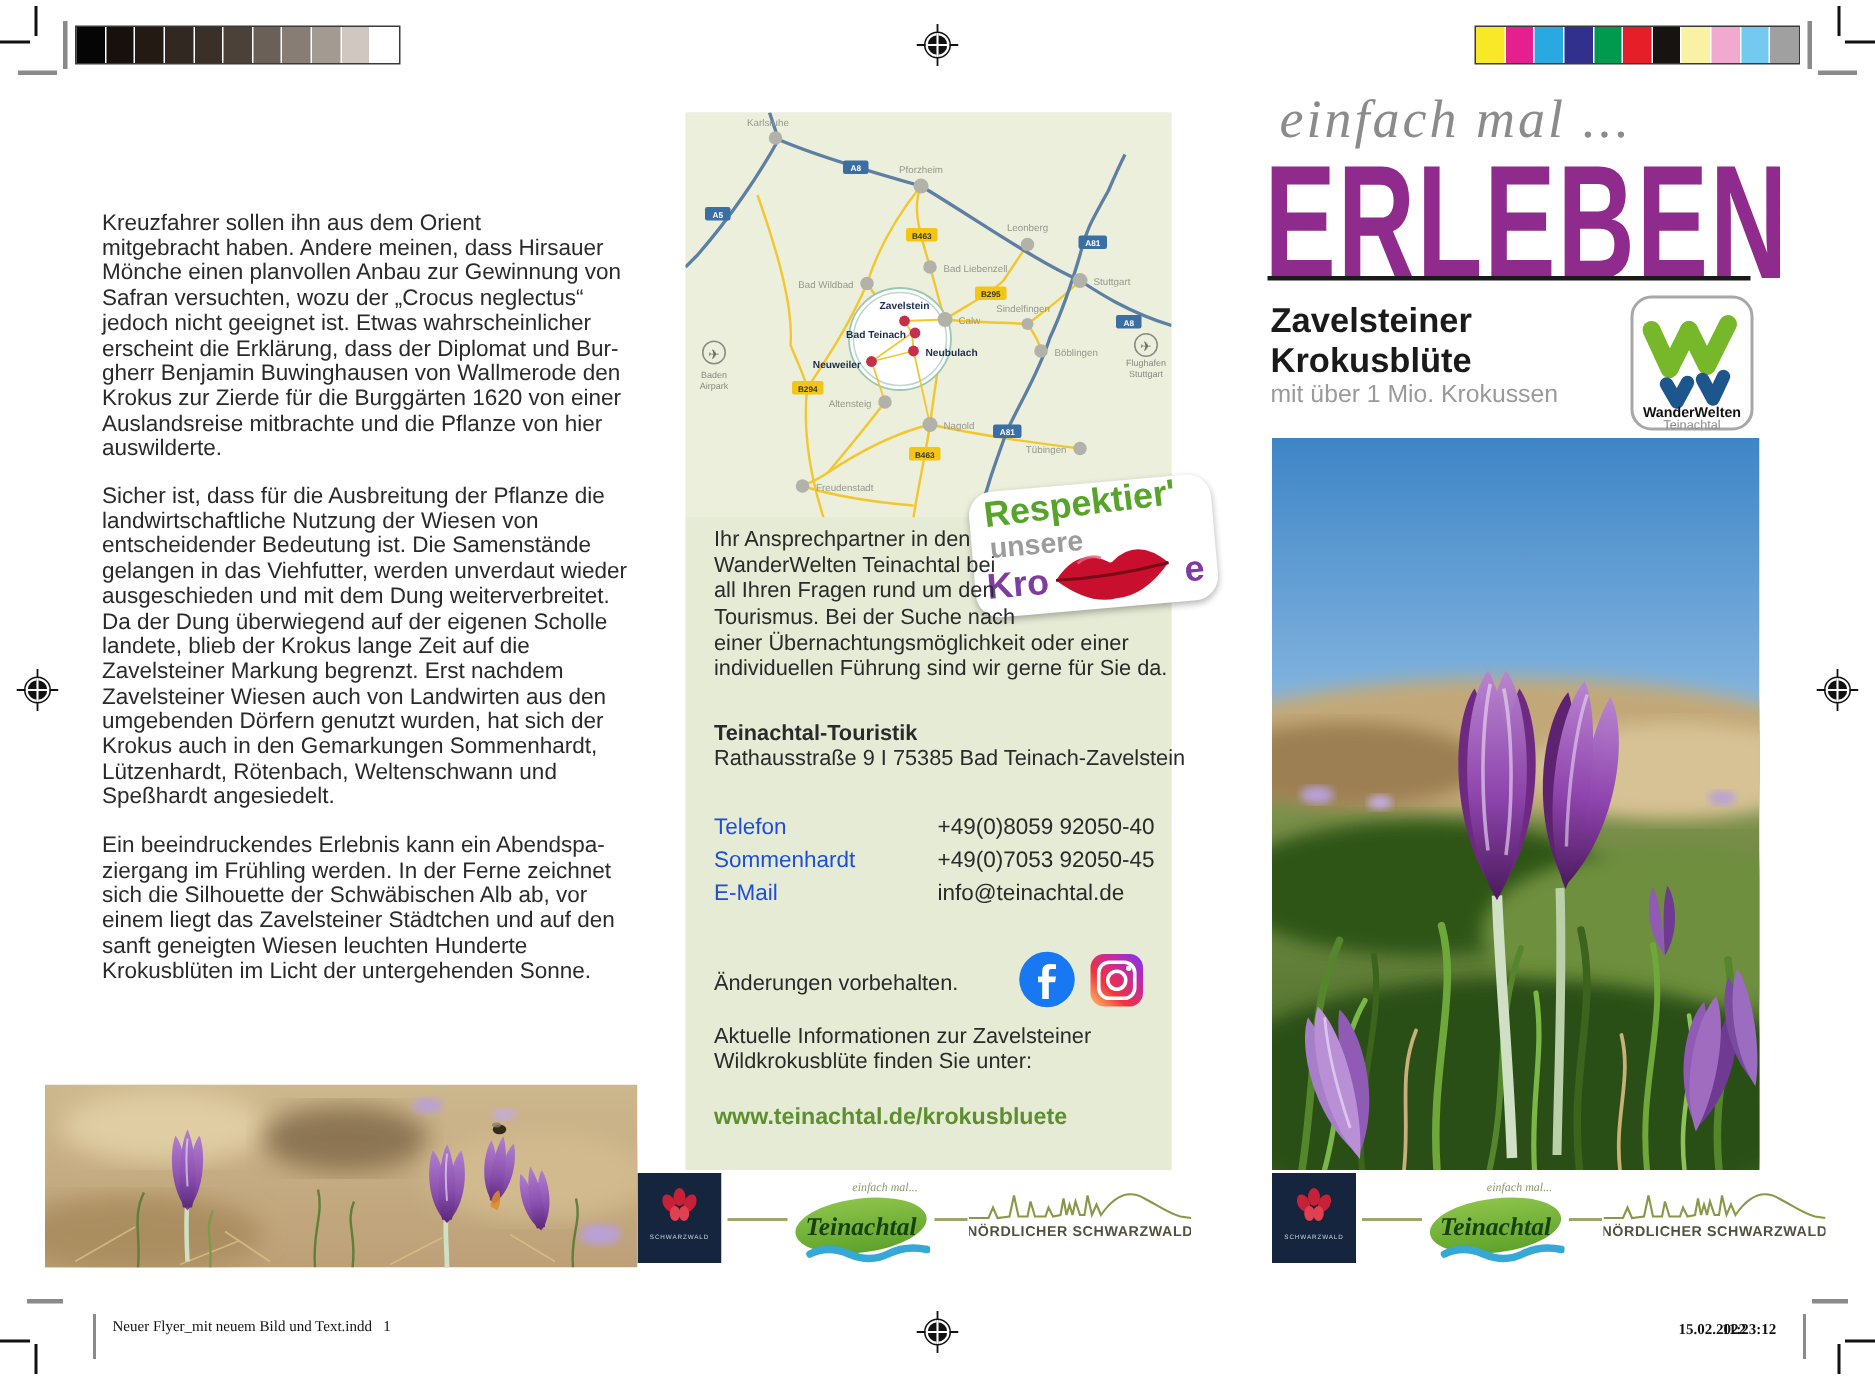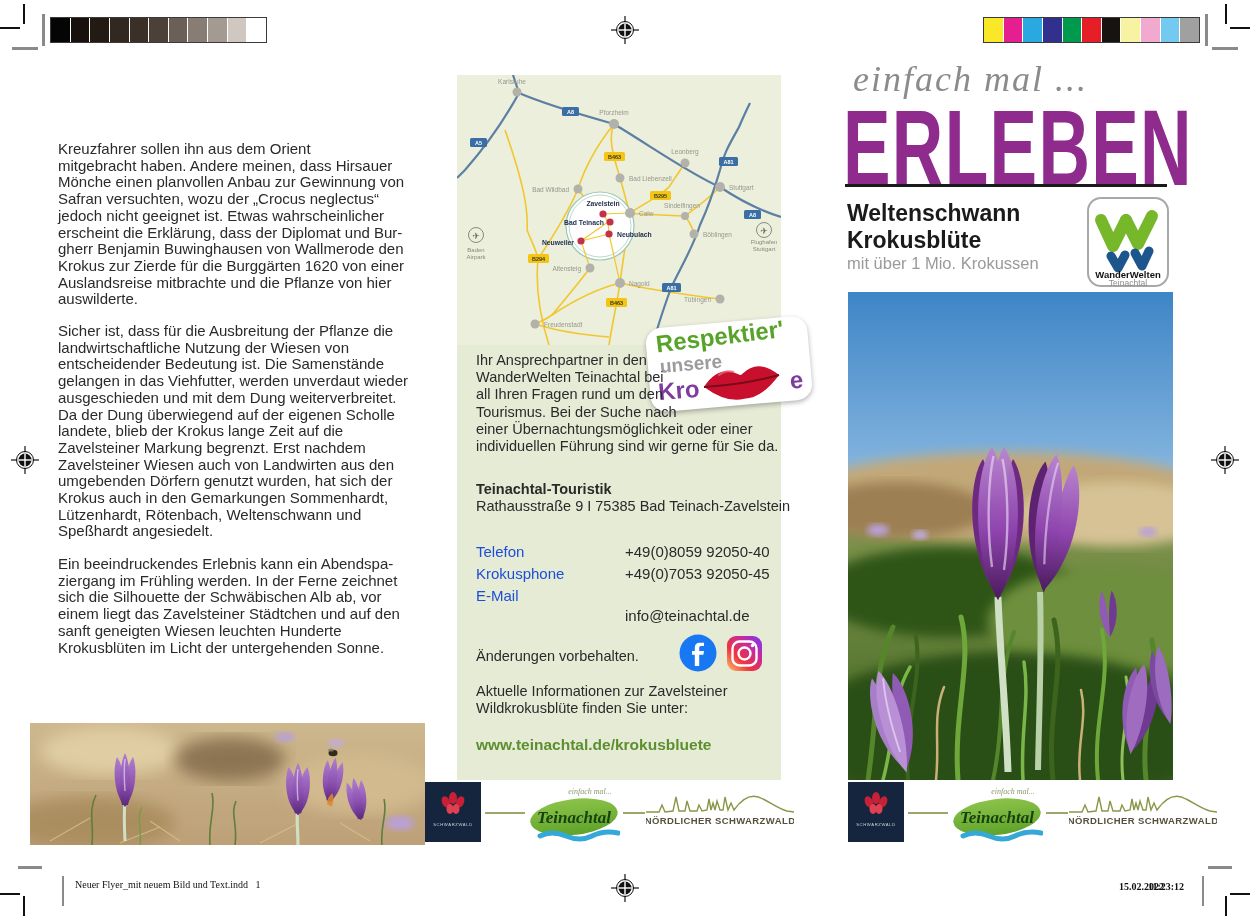--- a/index.html
+++ b/index.html
@@ -6,21 +6,21 @@
   #canvas{position:relative;width:1250px;height:920px;background:#fff;overflow:hidden;
           font-family:"Liberation Sans", sans-serif;color:#1a1a1a;}
   .abs{position:absolute;}
   
   .cropline{position:absolute;background:#111;}
   .graymark{position:absolute;background:#8a8a8a;}
   .colorbar{position:absolute;display:flex;gap:1px;background:#fff;border:1px solid #3a3a3a;height:24px;width:215px;}
   .colorbar .sw{flex:1 1 auto;}
   
   .lp-title{position:absolute;left:104px;top:70px;font-size:44px;font-weight:bold;color:#8e2b8c;letter-spacing:-0.5px;}
-  .lp-par{position:absolute;left:58px;font-size:15px;line-height:16.7px;white-space:pre-line;color:#2a2a2a;width:370px;}
+  .lp-par{position:absolute;left:68px;font-size:15px;line-height:16.7px;white-space:pre-line;color:#2a2a2a;width:370px;}
   
   .greenbox{position:absolute;left:457px;top:75px;width:324px;height:705px;background:#e6ebd6;}
   .mp-text{position:absolute;font-size:14.5px;line-height:17.2px;white-space:pre-line;color:#2a2a2a;}
   .mp-bold{font-weight:bold;}
   .contact-label{position:absolute;left:476px;font-size:15px;color:#1d4ed8;}
   .contact-value{position:absolute;left:625px;font-size:15px;color:#2a2a2a;}
   .website{position:absolute;left:476px;top:736px;font-size:15.5px;font-weight:bold;color:#5d8f2f;}
   
   .mcity{font-size:6.5px;fill:#97978f;font-family:"Liberation Sans",sans-serif;}
   .mtown{font-size:6.8px;font-weight:bold;fill:#1b2b4d;font-family:"Liberation Sans",sans-serif;}
@@ -375,24 +375,24 @@
 WanderWelten Teinachtal bei
 all Ihren Fragen rund um den
 Tourismus. Bei der Suche nach
 einer Übernachtungsmöglichkeit oder einer
 individuellen Führung sind wir gerne für Sie da.</div>
   <div class="mp-text mp-bold" style="left:476px;top:481px;">Teinachtal-Touristik</div>
   <div class="mp-text" style="left:476px;top:498px;">Rathausstraße 9 I 75385 Bad Teinach-Zavelstein</div>
 
   <div class="contact-label" style="top:543px;">Telefon</div>
   <div class="contact-value" style="top:543px;">+49(0)8059 92050-40</div>
-  <div class="contact-label" style="top:565px;">Krokusphone</div>
+  <div class="contact-label" style="top:565px;">Sommenhardt</div>
   <div class="contact-value" style="top:565px;">+49(0)7053 92050-45</div>
   <div class="contact-label" style="top:587px;">E-Mail</div>
-  <div class="contact-value" style="top:587px;margin-top:20px;">info@teinachtal.de</div>
+  <div class="contact-value" style="top:587px;">info@teinachtal.de</div>
 
   <div class="mp-text" style="left:476px;top:648px;">Änderungen vorbehalten.</div>
 
   <svg class="abs" style="left:679px;top:634px" width="38" height="38" viewBox="0 0 38 38">
     <circle cx="19" cy="19" r="18.5" fill="#1877f2"></circle>
     <path d="M25,12 h-3.2 c-0.9,0 -1.6,0.8 -1.6,1.8 V17 H25 l-0.6,3.8 H20.2 V32 h-4.4 V20.8 H13 V17 h2.8 v-3.4 c0,-3 1.9,-4.9 4.8,-4.9 L25,8.8 Z" fill="#fff"></path>
   </svg>
   <svg class="abs" style="left:726px;top:635px" width="37" height="37" viewBox="0 0 37 37">
     <defs>
       <linearGradient id="igG" x1="0" y1="1" x2="1" y2="0">
@@ -408,21 +408,21 @@
     <circle cx="26.5" cy="10.5" r="1.8" fill="#fff"></circle>
   </svg>
 
   <div class="mp-text" style="left:476px;top:683px;">Aktuelle Informationen zur Zavelsteiner
 Wildkrokusblüte finden Sie unter:</div>
   <div class="website">www.teinachtal.de/krokusbluete</div>
 
   <div class="rp-script">einfach mal ...</div>
   <div class="rp-big">ERLEBEN</div>
   <div class="rp-rule"></div>
-  <div class="rp-sub">Weltenschwann
+  <div class="rp-sub">Zavelsteiner
 Krokusblüte</div>
   <div class="rp-note">mit über 1 Mio. Krokussen</div>
 
   <svg class="abs" style="left:1086px;top:196px" width="84" height="92" viewBox="0 0 84 92">
     <rect x="2" y="2" width="80" height="88" rx="13" fill="#fff" stroke="#a8a8a8" stroke-width="2"></rect>
     <polyline points="15,24 27,50 40,24" fill="none" stroke="#76b82a" stroke-width="12" stroke-linecap="round" stroke-linejoin="round"></polyline>
     <polyline points="40,24 52,48 66,20" fill="none" stroke="#76b82a" stroke-width="12" stroke-linecap="round" stroke-linejoin="round"></polyline>
     <polyline points="25,60 32,72 39,59" fill="none" stroke="#1c568c" stroke-width="9" stroke-linecap="round" stroke-linejoin="round"></polyline>
     <polyline points="49,57 56,70 63,55" fill="none" stroke="#1c568c" stroke-width="9" stroke-linecap="round" stroke-linejoin="round"></polyline>
     <text x="42" y="82" text-anchor="middle" font-size="9.5" font-weight="bold" fill="#111" font-family="Liberation Sans, sans-serif">WanderWelten</text>

